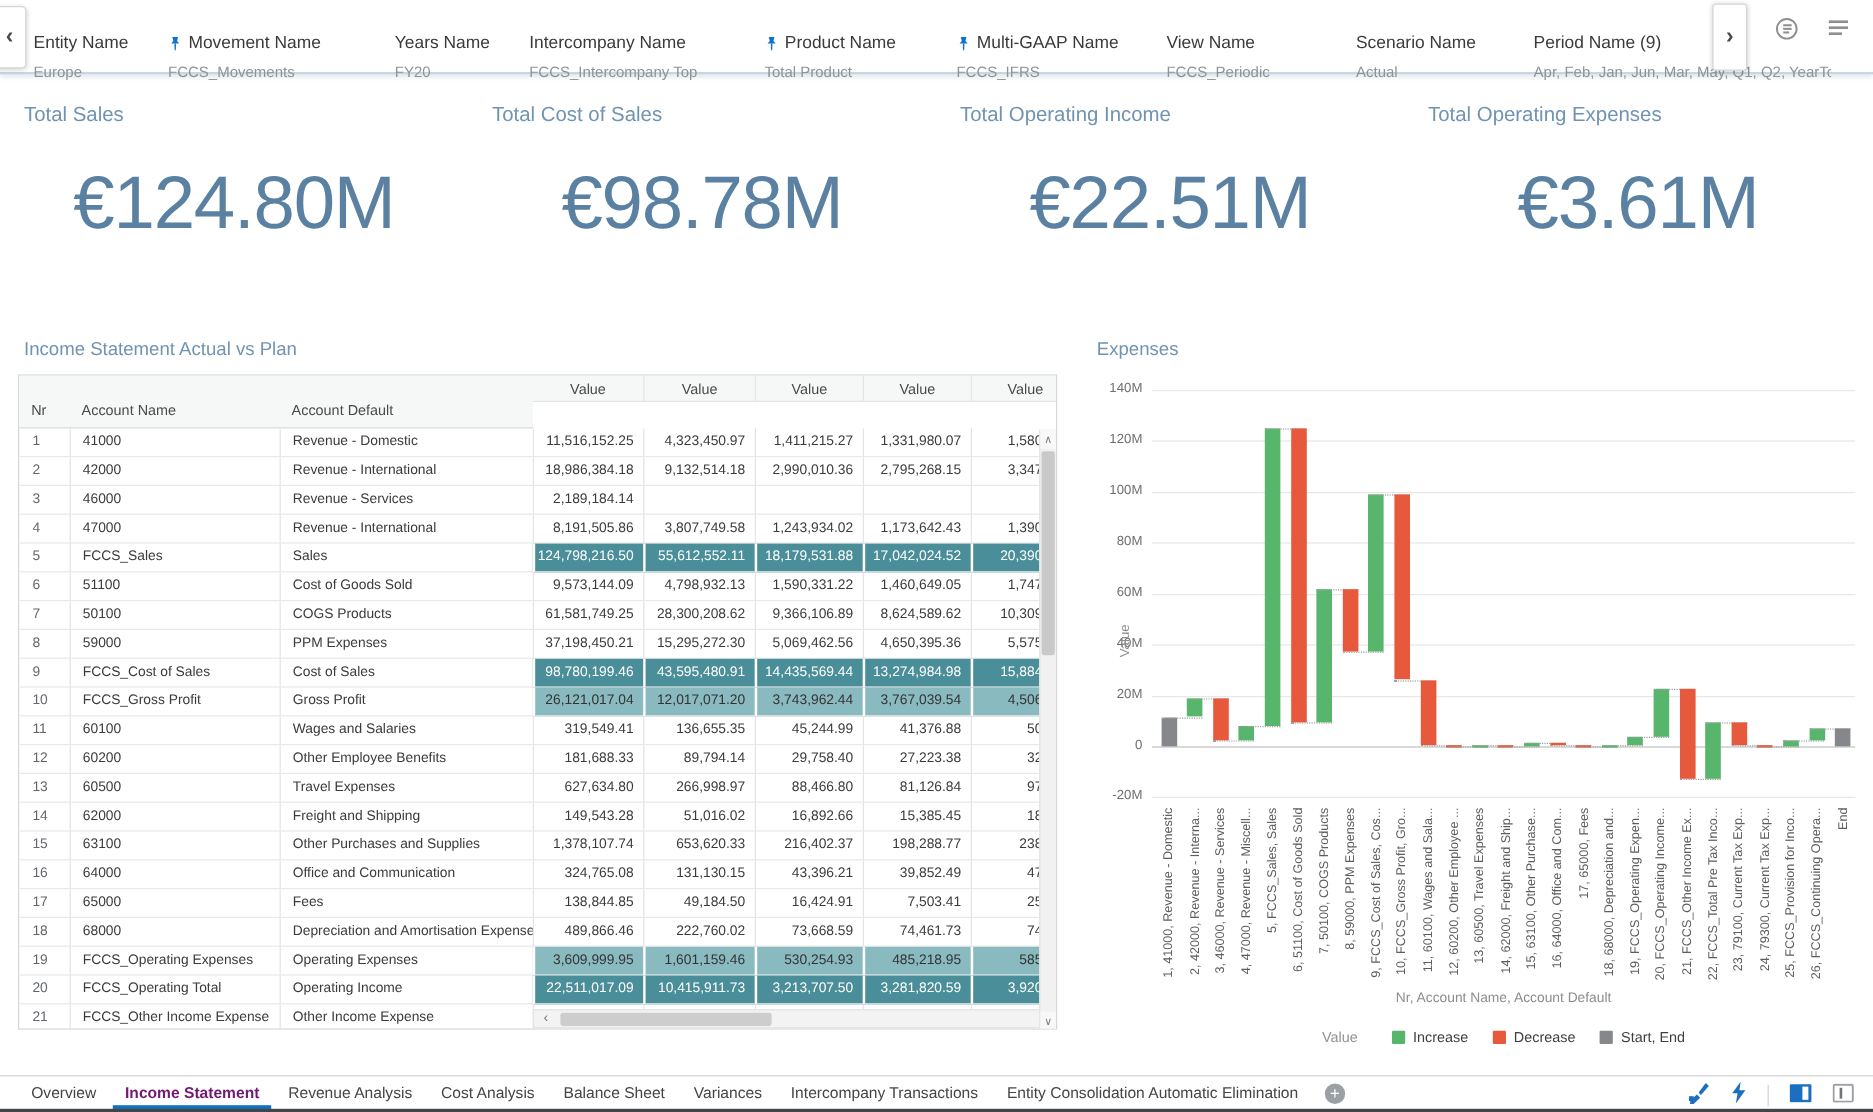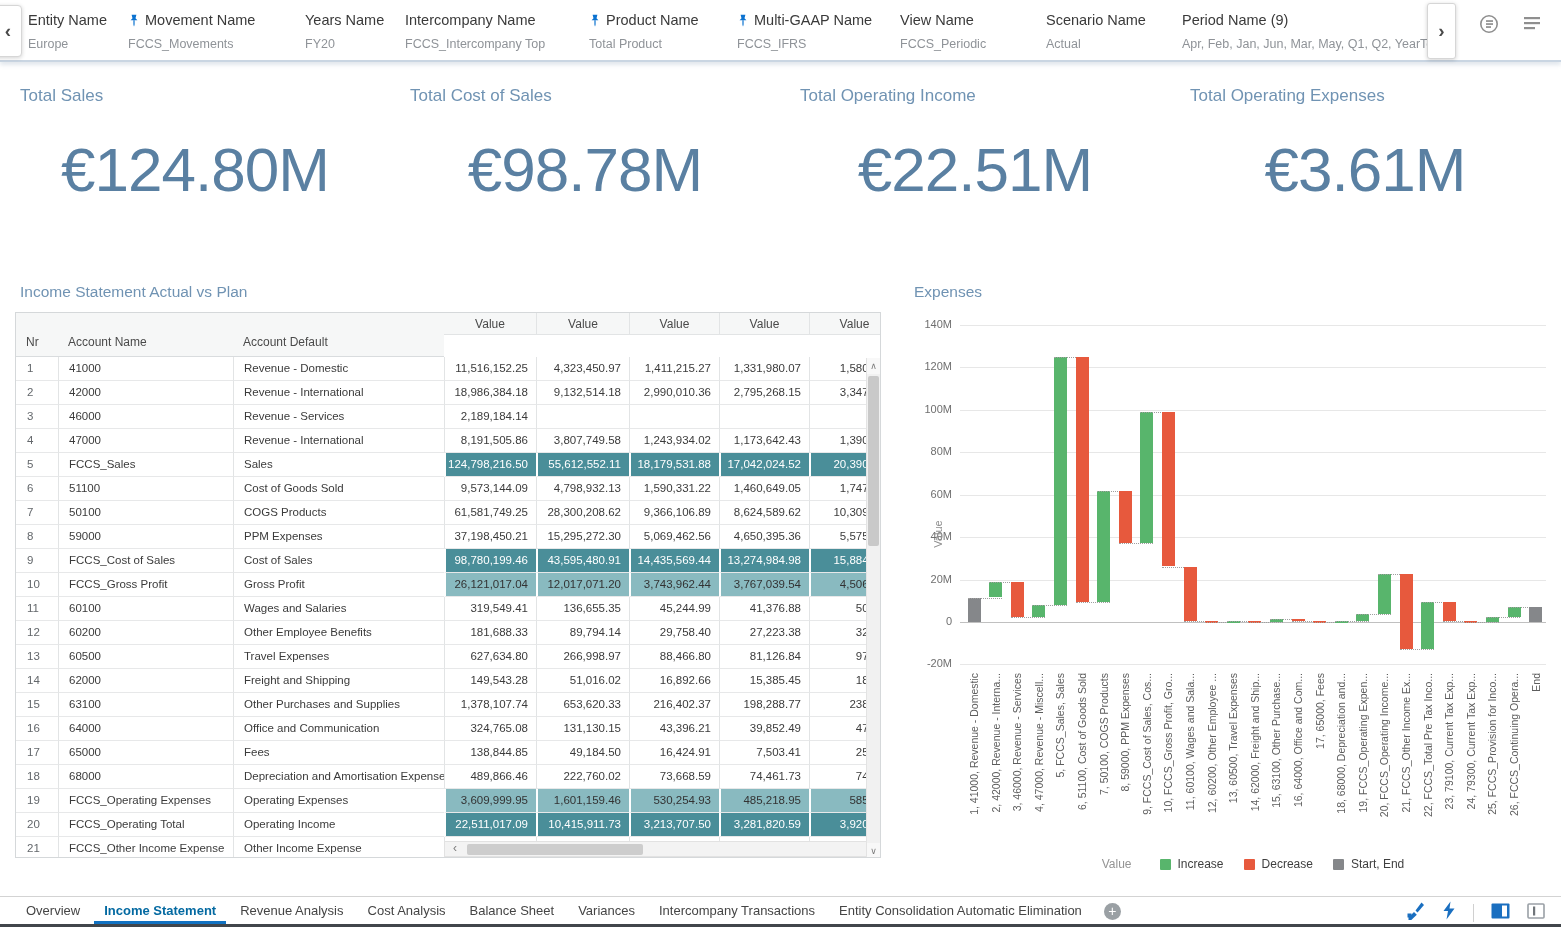--- a/index.html
+++ b/index.html
@@ -2,21 +2,21 @@
 <html><head>
 <meta charset="utf-8">
 <style>
   * { margin:0; padding:0; box-sizing:border-box; }
   html,body { width:1561px; height:927px; background:#fff; overflow:hidden;
     font-family:"Liberation Sans","DejaVu Sans",sans-serif; position:relative; }
 
   
   .pov-bar { position:absolute; top:0; left:0; width:1561px; height:62px; background:#fff;
     border-bottom:2px solid #c9d5e2; box-shadow:0 3px 4px rgba(140,160,185,.25); z-index:40; }
-  .pov-items { position:absolute; left:28px; top:0; height:60px; display:flex; }
+  .pov-items { position:absolute; left:28px; top:16px; height:60px; display:flex;gap:12px; }
   .pov-item { padding-top:12px; overflow:hidden; white-space:nowrap; }
   .pov-label { font-size:14.5px; color:#3a3a3a; display:flex; align-items:center; gap:5px; }
   .pov-value { font-size:12.5px; color:#8f9398; margin-top:9px; }
   .pin { width:12px; height:13px; flex:0 0 auto; }
   .nav-btn { position:absolute; background:#fff; border:1px solid #d6d6d6; border-radius:3px;
     box-shadow:0 1px 4px rgba(0,0,0,.18); display:flex; align-items:center; justify-content:center;
     font-size:19px; font-weight:bold; color:#4a4a4a; cursor:pointer; z-index:45; }
   .nav-left  { left:-6px; top:5px; width:28px; height:52px; border-radius:0 4px 4px 0; }
   .nav-right { left:1427px; top:3px; width:29px; height:56px; }
   .hdr-icons { position:absolute; right:18px; top:12px; display:flex; gap:20px; align-items:center; }
@@ -84,21 +84,21 @@
   .lg-item { display:flex; align-items:center; gap:7px; }
   .swatch { width:11px; height:11px; border-radius:1px; display:inline-block; }
 
   
   .footer { position:absolute; left:0; bottom:0; width:1561px; height:31px; background:#fff;
     border-top:1px solid #d3d3d3; z-index:30;padding-left:25px; }
   .footer-edge { position:absolute; bottom:0; left:0; width:1561px; height:3px; background:#41464b; }
   .tabs { position:absolute; left:14px; top:0; height:28px; display:flex; align-items:center; }
   .tab { padding:0 12px; font-size:13px; color:#454545; height:28px; line-height:27px;
     position:relative; cursor:pointer; white-space:nowrap; }
-  .tab.active { font-weight:bold; color:#0369a1; }
+  .tab.active { font-weight:bold; color:#701a75; }
   .tab.active::after { content:""; position:absolute; left:2px; right:2px; bottom:0; height:4px; background:#1172c2; }
   .add-tab { width:17px; height:17px; border-radius:50%; background:#9aa0a4; color:#fff; font-size:14px;
     line-height:16px; text-align:center; margin-left:10px; cursor:pointer; }
   .ftr-icons { position:absolute; right:16px; top:4px; display:flex; align-items:center; gap:17px; }
   .vdiv { width:1px; height:18px; background:#d0d0d0; }
 </style>
 </head>
 <body>
 
 <div class="pov-bar">
@@ -554,20 +554,21 @@
       <div class="xlab" style="left:554.8px; top:390px">24, 79300, Current Tax Exp...</div>
       <div class="wbar" style="left:575.9px; top:334.1px; height:4.7px; background:#58b56c"></div>
       <div class="conn" style="left:575.9px; width:34.6px; top:334.1px"></div>
       <div class="xlab" style="left:576.4px; top:390px">25, FCCS_Provision for Inco...</div>
       <div class="wbar" style="left:597.5px; top:323.6px; height:10.5px; background:#58b56c"></div>
       <div class="conn" style="left:597.5px; width:34.6px; top:323.6px"></div>
       <div class="xlab" style="left:598.0px; top:390px">26, FCCS_Continuing Opera...</div>
       <div class="wbar" style="left:619.1px; top:323.6px; height:15.4px; background:#85878a"></div>
       <div class="xlab" style="left:619.6px; top:390px">End</div>
     <div class="ylabel">Value</div>
+    <div class="xaxis-title">Nr, Account Name, Account Default</div>
     <div class="legend" id="wf-legend">
       <span class="lg-title">Value</span>
     <span class="lg-item">
           <span class="swatch" style="background:#58b56c"></span>
           <span>Increase</span>
         </span>
         <span class="lg-item">
           <span class="swatch" style="background:#e7593d"></span>
           <span>Decrease</span>
         </span>

